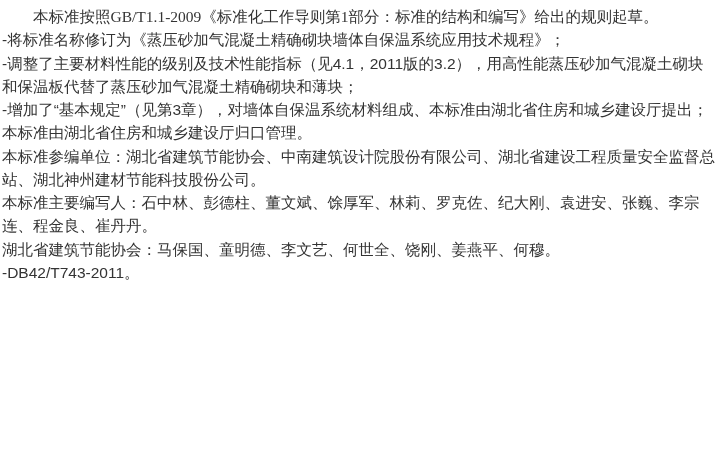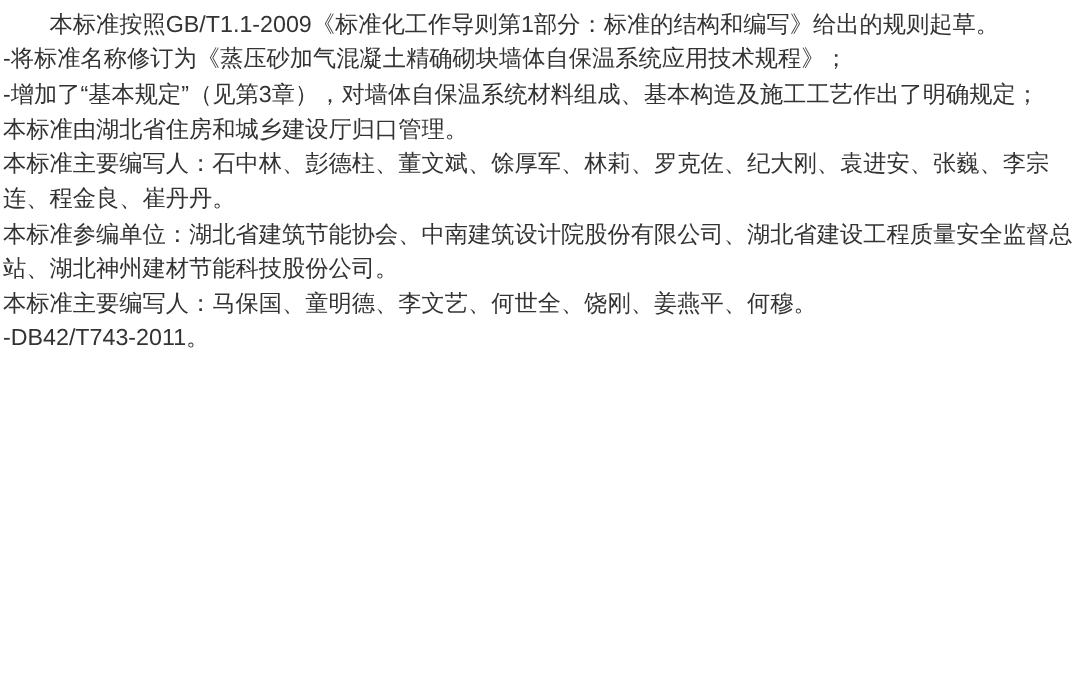--- a/index.html
+++ b/index.html
@@ -21,27 +21,29 @@
     line-height: 1.5;
   }
   .page p {
     margin: 0;
     padding: 0;
     word-break: break-all;
     overflow-wrap: break-word;
   }
   .page p.indent {
     text-indent: 2em;
+    font-family: Liberation Serif, serif;
   }
 </style>
 </head>
 <body>
 
 <div class="page">
   <p class="indent">本标准按照GB/T1.1-2009《标准化工作导则第1部分：标准的结构和编写》给出的规则起草。</p>
   <p>-将标准名称修订为《蒸压砂加气混凝土精确砌块墙体自保温系统应用技术规程》；</p>
-  <p>-增加了“基本规定”（见第3章），对墙体自保温系统材料组成、基本构造及施工工艺作出了明确规定；</p>
+  <p>-调整了主要材料性能的级别及技术性能指标（见4.1，2011版的3.2），用高性能蒸压砂加气混凝土砌块和保温板代替了蒸压砂加气混凝土精确砌块和薄块；</p>
+  <p>-增加了“基本规定”（见第3章），对墙体自保温系统材料组成、本标准由湖北省住房和城乡建设厅提出；</p>
   <p>本标准由湖北省住房和城乡建设厅归口管理。</p>
+  <p>本标准参编单位：湖北省建筑节能协会、中南建筑设计院股份有限公司、湖北省建设工程质量安全监督总站、湖北神州建材节能科技股份公司。</p>
   <p>本标准主要编写人：石中林、彭德柱、董文斌、馀厚军、林莉、罗克佐、纪大刚、袁进安、张巍、李宗连、程金良、崔丹丹。</p>
-  <p>本标准参编单位：湖北省建筑节能协会、中南建筑设计院股份有限公司、湖北省建设工程质量安全监督总站、湖北神州建材节能科技股份公司。</p>
-  <p>本标准主要编写人：马保国、童明德、李文艺、何世全、饶刚、姜燕平、何穆。</p>
+  <p>湖北省建筑节能协会：马保国、童明德、李文艺、何世全、饶刚、姜燕平、何穆。</p>
   <p>-DB42/T743-2011。</p>
 </div>
 
 </body></html>

